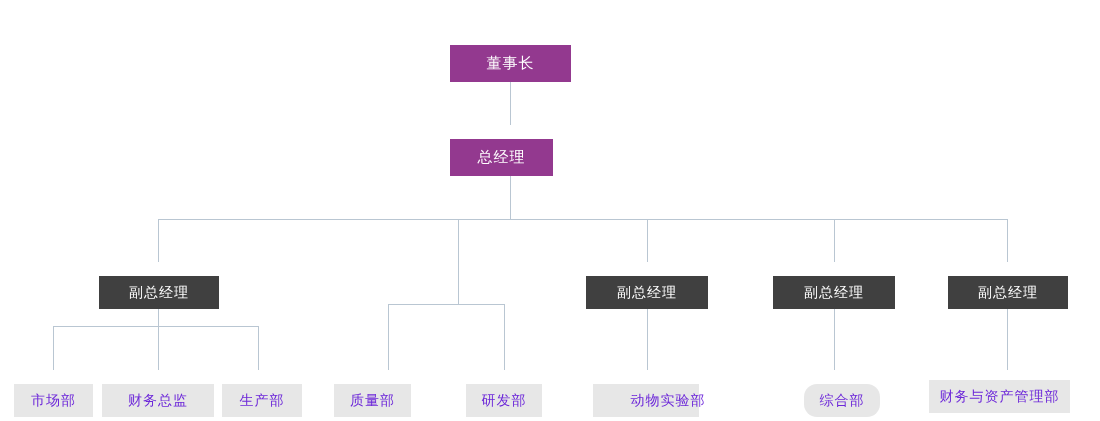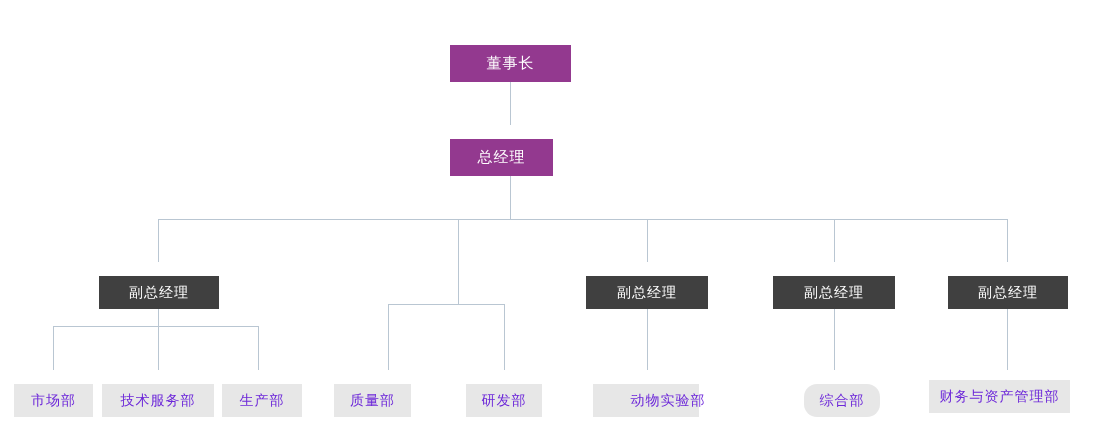--- a/index.html
+++ b/index.html
@@ -78,21 +78,21 @@
       <div class="connector v-line" style="left: 1007px; top: 295px; height: 75px;"></div>
     </div>
   <div id="node-layer">
       <div class="node level1" style="left: 450px; top: 31px; width: 121px; height: 37px;">董事长</div>
       <div class="node level1" style="left: 450px; top: 125px; width: 103px; height: 37px; text-align: right;">总经理</div>
       <div class="node level2" style="left: 99px; top: 262px; width: 120px; height: 33px;">副总经理</div>
       <div class="node level2" style="left: 586px; top: 262px; width: 122px; height: 33px;">副总经理</div>
       <div class="node level2" style="left: 773px; top: 262px; width: 122px; height: 33px;">副总经理</div>
       <div class="node level2" style="left: 948px; top: 262px; width: 120px; height: 33px;">副总经理</div>
       <div class="node level3" style="left: 14px; top: 370px; width: 79px; height: 33px;">市场部</div>
-      <div class="node level3" style="left: 102px; top: 370px; width: 112px; height: 33px;">技术服务部</div>
+      <div class="node level3" style="left: 102px; top: 370px; width: 112px; height: 33px;">财务总监</div>
       <div class="node level3" style="left: 222px; top: 370px; width: 80px; height: 33px;">生产部</div>
       <div class="node level3" style="left: 334px; top: 370px; width: 77px; height: 33px;">质量部</div>
       <div class="node level3" style="left: 466px; top: 370px; width: 76px; height: 33px;">研发部</div>
       <div class="node level3" style="left: 593px; top: 370px; width: 106px; height: 33px; padding-left: 44px;">动物实验部</div>
       <div class="node level3" style="left: 804px; top: 370px; width: 76px; height: 33px; border-radius: 13px;">综合部</div>
       <div class="node level3" style="left: 929px; top: 366px; width: 141px; height: 33px; text-align: right;">财务与资产管理部</div>
     </div>
 </div>
 
 </body></html>

